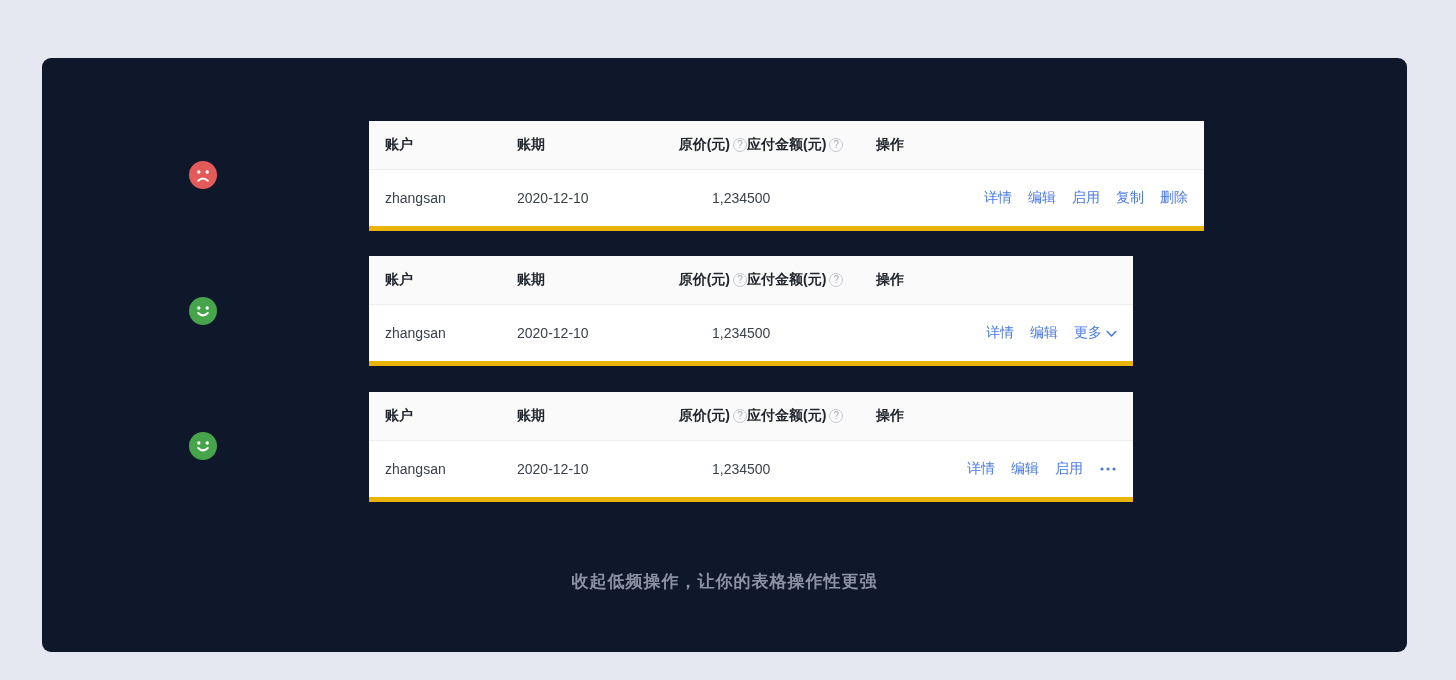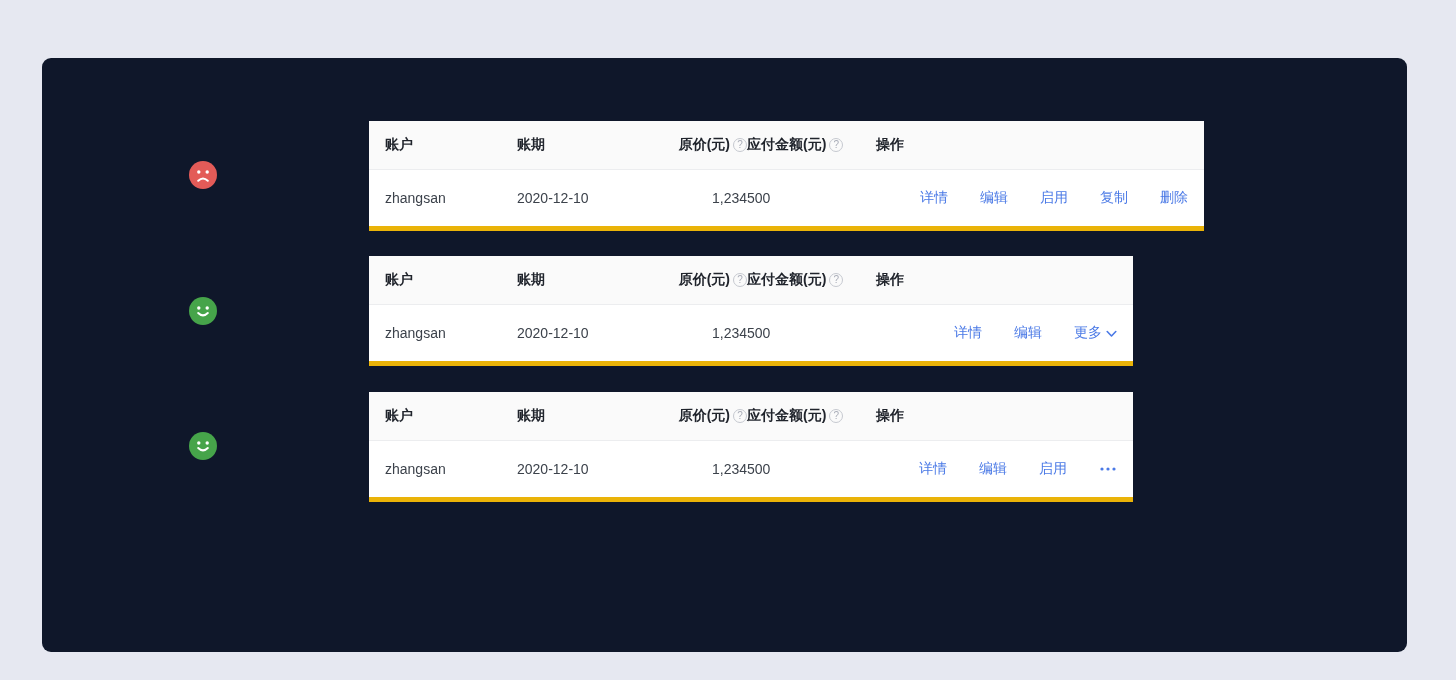--- a/index.html
+++ b/index.html
@@ -46,21 +46,21 @@
 
   .hcell { display: inline-flex; align-items: center; gap: 3px; justify-content: flex-end; }
   .help {
     display: inline-flex; align-items: center; justify-content: center;
     width: 14px; height: 14px; border-radius: 50%;
     border: 1px solid #c6c9d0; color: #a9adb8;
     font-size: 10px; font-weight: 400; line-height: 1;
     cursor: pointer;
   }
 
-  .actions { display: inline-flex; align-items: center; gap: 32px; justify-content: flex-end; }
+  .actions { display: inline-flex; align-items: center; gap: 16px; justify-content: flex-end; }
   .link {
     color: var(--link, #4a79e6); text-decoration: none; cursor: pointer;
     display: inline-flex; align-items: center; gap: 4px; font-size: 14px;
   }
   .chevron { margin-top: 2px; }
   .ellipsis-link { line-height: 0; }
 
   .caption {
     position: absolute; left: 0; top: 512px; width: 100%;
     text-align: center; font-size: 17px; font-weight: 700;
@@ -180,14 +180,15 @@
             <svg width="18" height="6" viewBox="0 0 18 6">
               <circle cx="3" cy="3" r="1.6" fill="#4a79e6"></circle>
               <circle cx="9" cy="3" r="1.6" fill="#4a79e6"></circle>
               <circle cx="15" cy="3" r="1.6" fill="#4a79e6"></circle>
             </svg>
           </a>
         </div>
       </div>
     </div>
 
+    <div class="caption">收起低频操作，让你的表格操作性更强</div>
   </div>
 </div>
 
 </body></html>

